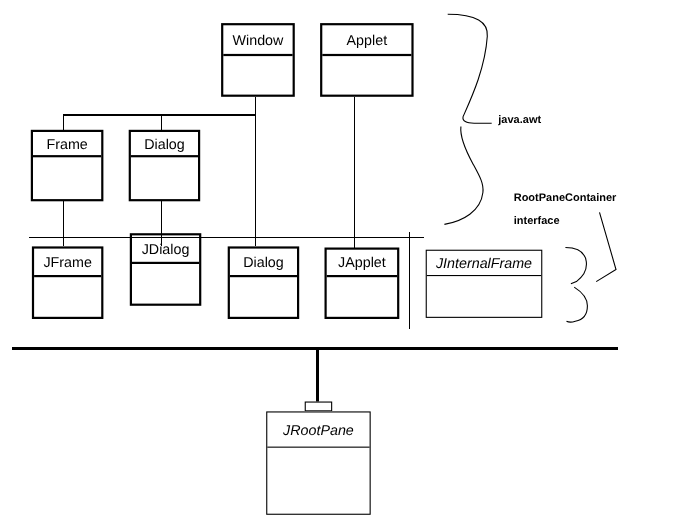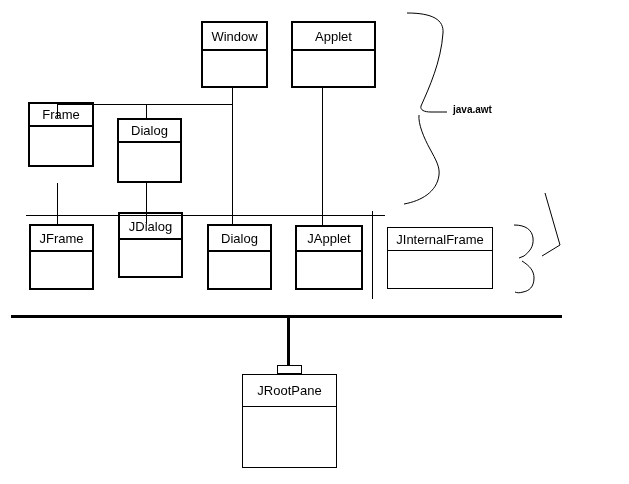--- a/index.html
+++ b/index.html
@@ -13,21 +13,21 @@
   }
   
   .cbox{
     position:absolute;
     box-sizing:border-box;
     background:#ffffff;
     display:flex;
     flex-direction:column;
   }
   .b2{border:2px solid #000000;}
-  .b1{border:1px solid #000000;}
+  .b1{border:1px solid #000000;font-style:italic;}
   .cbox-title{
     box-sizing:border-box;
     display:flex;
     align-items:center;
     justify-content:center;
     font-size:13px;
     line-height:13px;
     white-space:nowrap;
     overflow:hidden;
   }
@@ -67,21 +67,21 @@
   <div class="cbox b2" style="left:201px;top:21px;width:67px;height:67px">
     <div class="cbox-title" style="height:28px">Window</div>
     <div class="cbox-body"></div>
   </div>
 
   <div class="cbox b2" style="left:291px;top:21px;width:85px;height:67px">
     <div class="cbox-title" style="height:28px">Applet</div>
     <div class="cbox-body"></div>
   </div>
 
-  <div class="cbox b2" style="left:28px;top:102px;width:66px;height:65px">
+  <div class="cbox b2" style="left:28px;top:118px;width:66px;height:65px">
     <div class="cbox-title" style="height:23px">Frame</div>
     <div class="cbox-body"></div>
   </div>
 
   <div class="cbox b2" style="left:117px;top:118px;width:65px;height:65px">
     <div class="cbox-title" style="height:23px">Dialog</div>
     <div class="cbox-body"></div>
   </div>
 
   <div class="cbox b2" style="left:29px;top:224px;width:65px;height:66px">
@@ -111,20 +111,24 @@
 
   <div class="notch" style="left:277px;top:365px;width:25px;height:9px"></div>
 
   <div class="cbox b1" style="left:242px;top:374px;width:95px;height:94px">
     <div class="cbox-title" style="height:32px">JRootPane</div>
     <div class="cbox-body"></div>
   </div>
 
   <div class="note" style="left:453px;top:102px;line-height:15px">java.awt</div>
 
+  <div class="note" style="left:467px;top:170px">
+    <div>RootPaneContainer</div>
+    <div>interface</div>
+  </div>
 
   <svg id="lines" viewBox="0 0 629 484" xmlns="http://www.w3.org/2000/svg">
     <g shape-rendering="crispEdges" stroke-width="1">
       <path d="M57.5,104.5 H232.5"></path>
       <path d="M57.5,104 V118"></path>
       <path d="M146.5,104 V118"></path>
       <path d="M57.5,183 V224"></path>
       <path d="M146.5,183 V224"></path>
       <path d="M232.5,88 V224"></path>
       <path d="M322.5,88 V225"></path>

